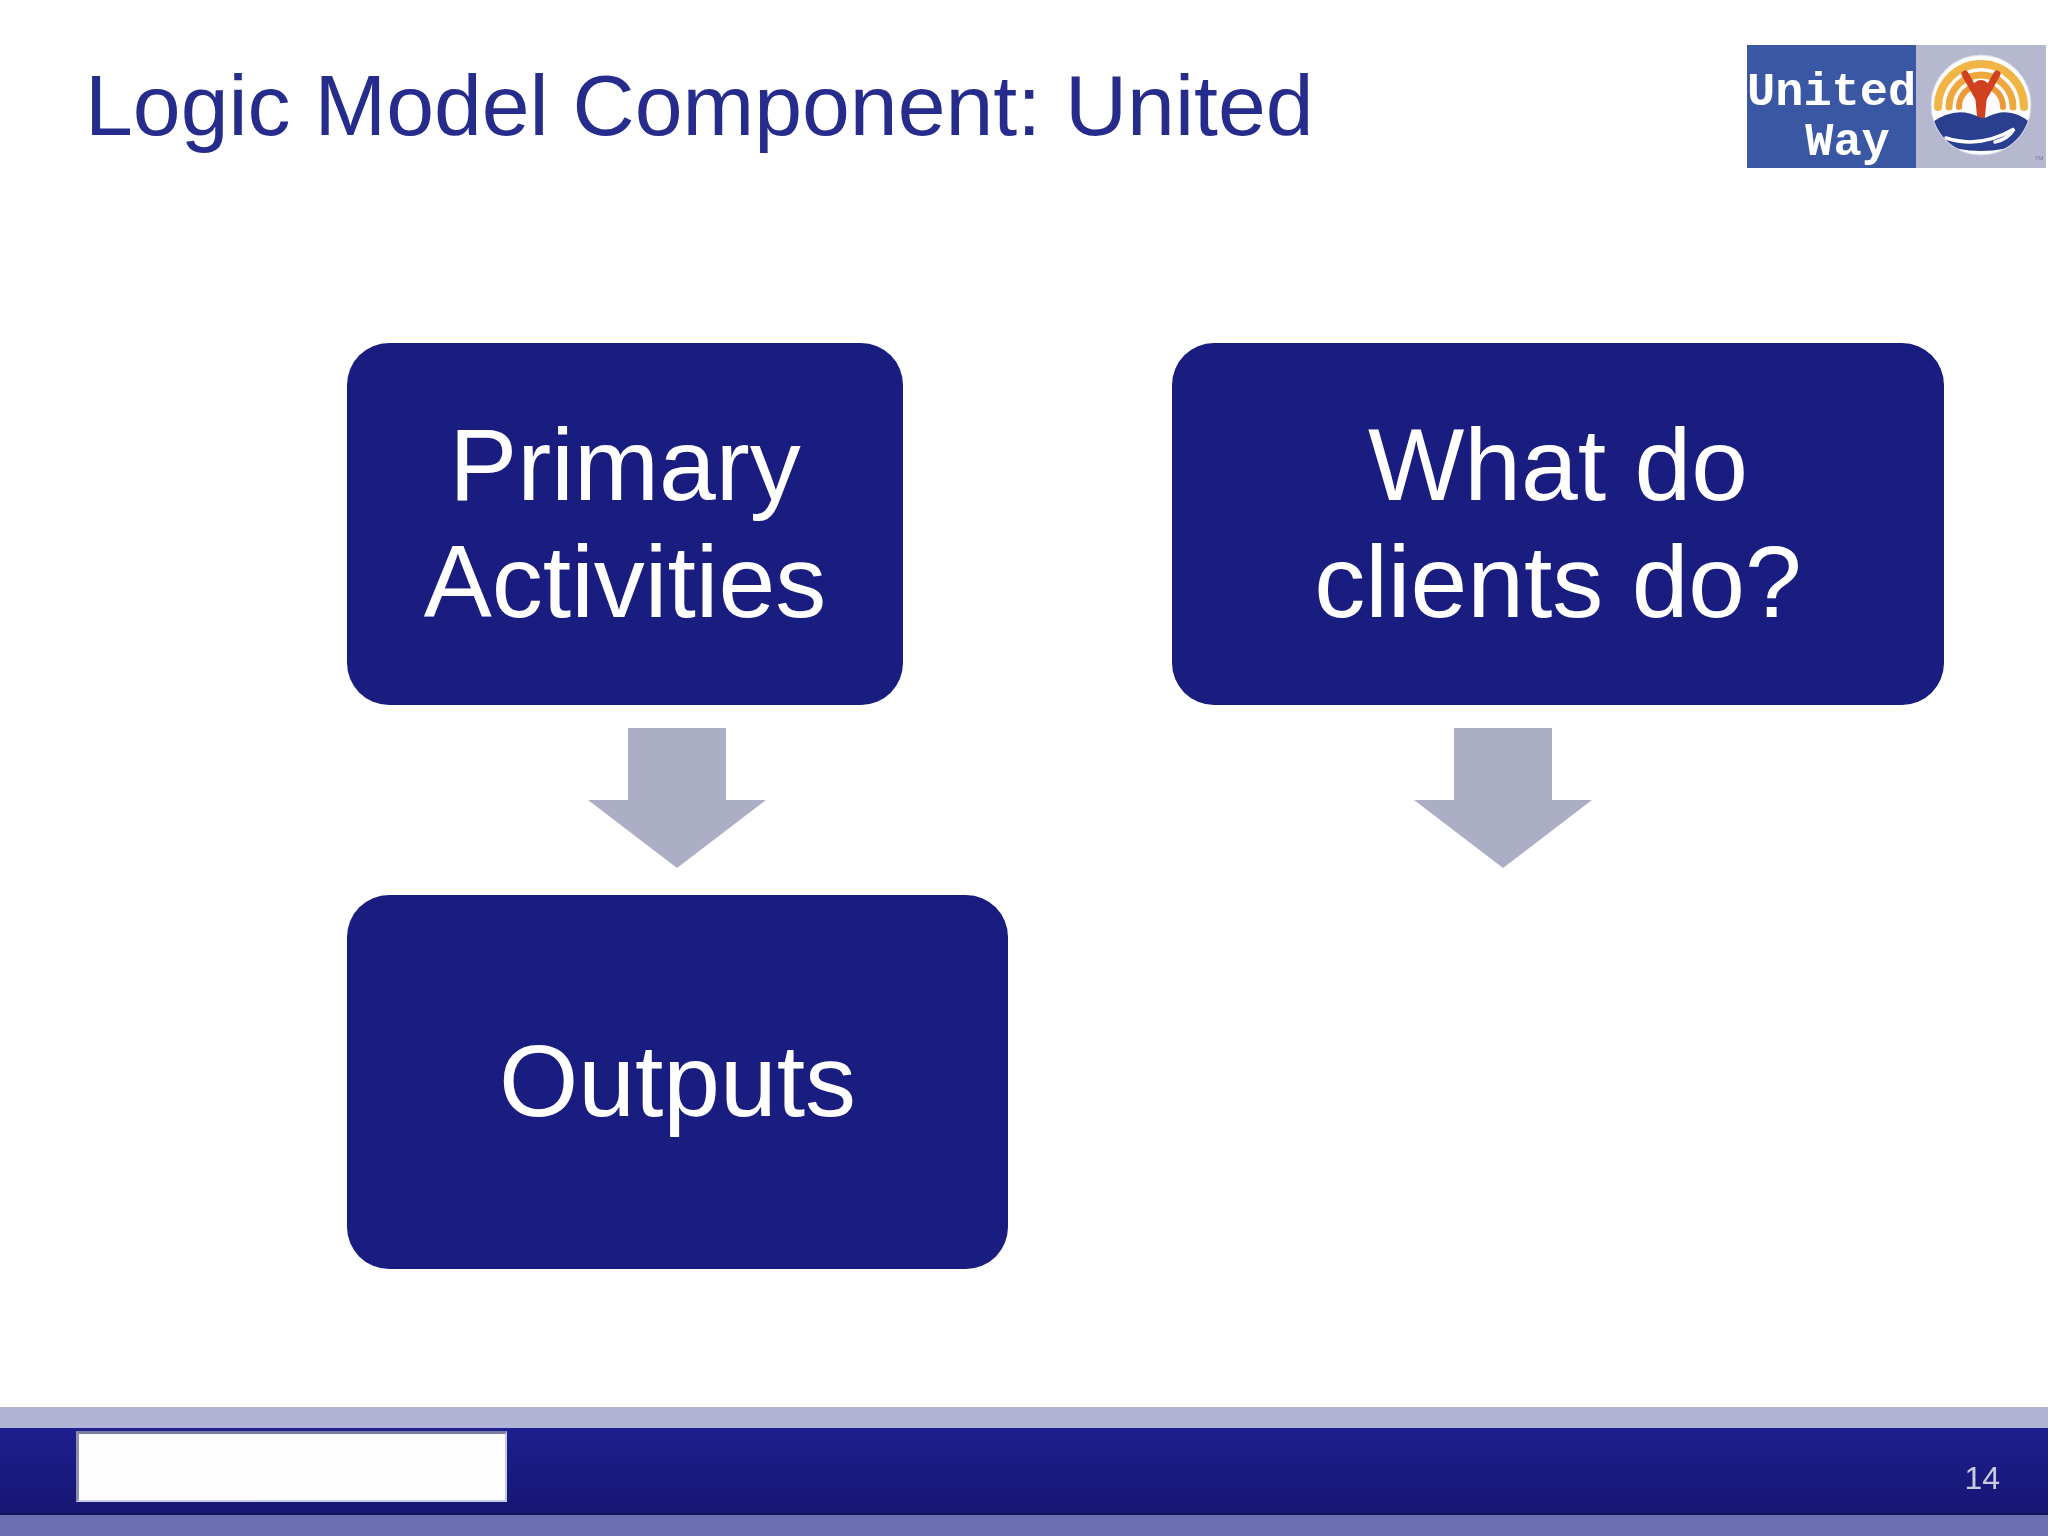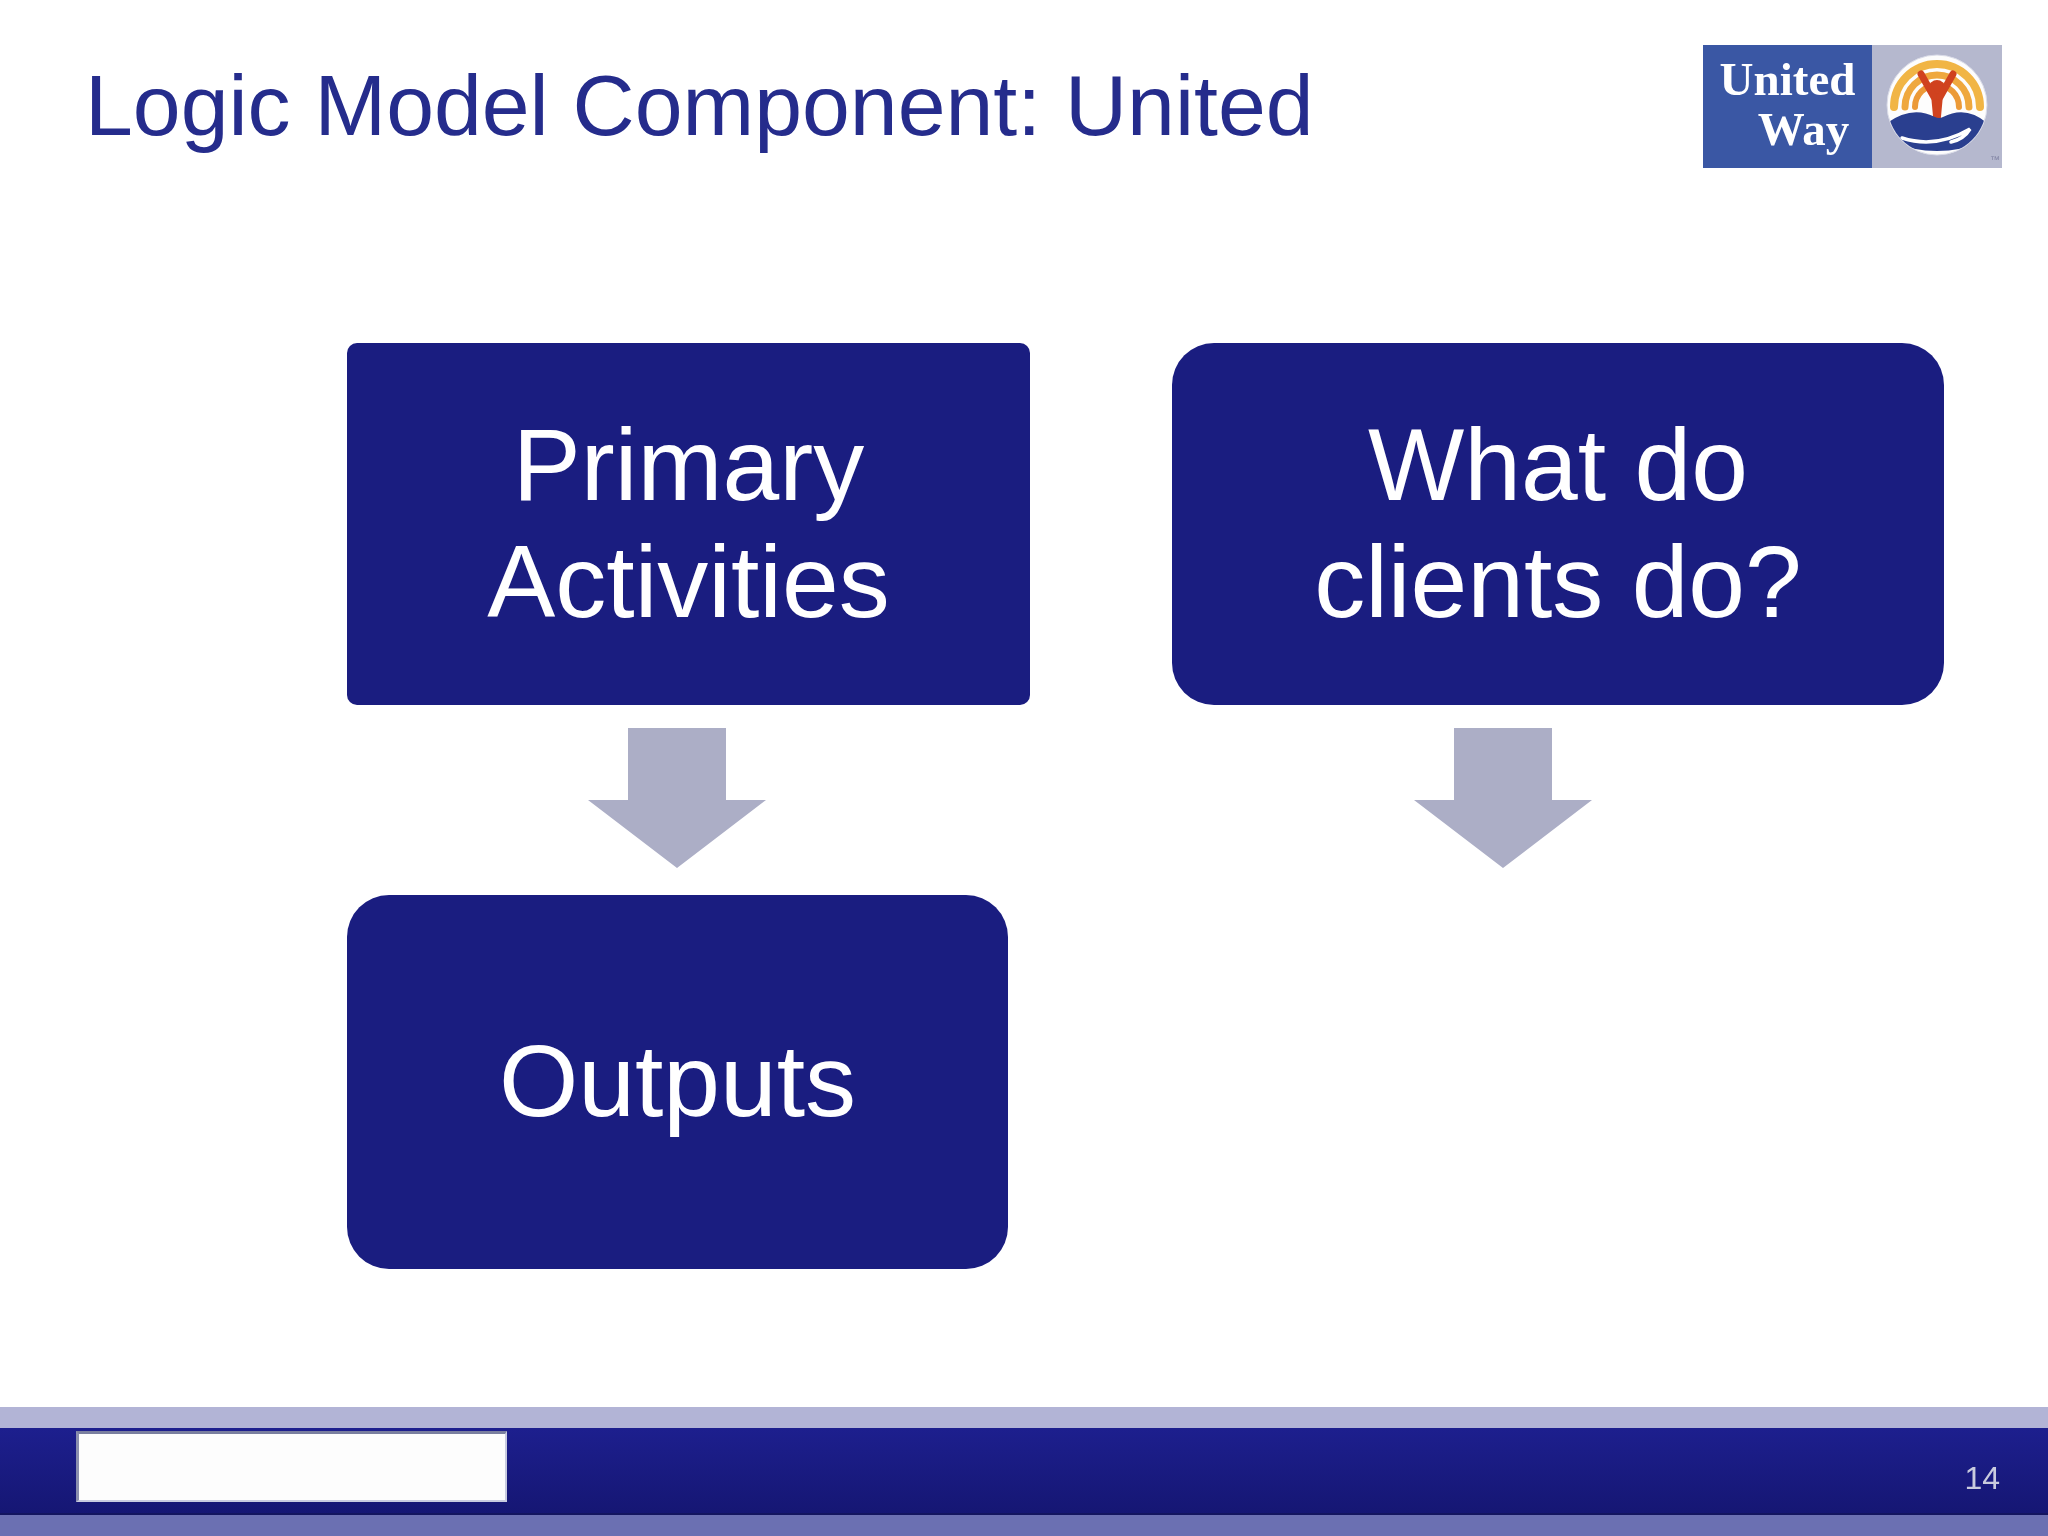--- a/index.html
+++ b/index.html
@@ -13,38 +13,38 @@
   
   .title{
     position:absolute;left:85px;top:58px;
     font-size:86px;font-weight:400;line-height:1.1;
     color:#252c8c;white-space:nowrap;margin:0;
   }
   
   .logo{position:absolute;left:1703px;top:45px;width:299px;height:123px;display:flex;}
   .logo-word{
     width:169px;height:123px;background:#3a57a4;color:#ffffff;
-    font-family:Liberation Serif, serif;font-weight:700;
-    box-sizing:border-box;padding-top:9px;
+    font-family:Liberation Mono, monospace;font-weight:700;
+    box-sizing:border-box;padding-top:23px;margin-left:44px;
   }
   .logo-word .lw1{font-size:47px;line-height:50px;text-align:center;}
   .logo-word .lw2{font-size:47px;line-height:50px;text-align:center;transform:translateX(16px);}
   .logo-emblem{position:relative;width:130px;height:123px;}
   .logo-emblem .tm{
     position:absolute;right:2px;bottom:3px;font-size:10px;color:#8083a3;
     font-family:"Liberation Sans",sans-serif;
   }
   
   .box{
     position:absolute;background:#1a1d80;border-radius:42px;
     display:flex;align-items:center;justify-content:center;
     color:#ffffff;font-size:102px;line-height:1.15;text-align:center;
   }
   .box span{white-space:pre-line;}
-  .box-a{left:347px;top:343px;width:683px;height:362px;border-radius:10px;}
+  .box-a{left:347px;top:343px;width:556px;height:362px;}
   .box-b{left:1172px;top:343px;width:772px;height:362px;}
   .box-c{left:347px;top:895px;width:661px;height:374px;}
   .box-d{left:1172px;top:895px;width:663px;height:374px;}
   
   .arrow{position:absolute;width:178px;height:140px;}
   .arrow-left{left:588px;top:728px;}
   .arrow-right{left:1414px;top:728px;}
   
   .strip-lavender{position:absolute;left:0;top:1407px;width:2048px;height:21px;background:#b2b4d6;}
   .footer-bar{

